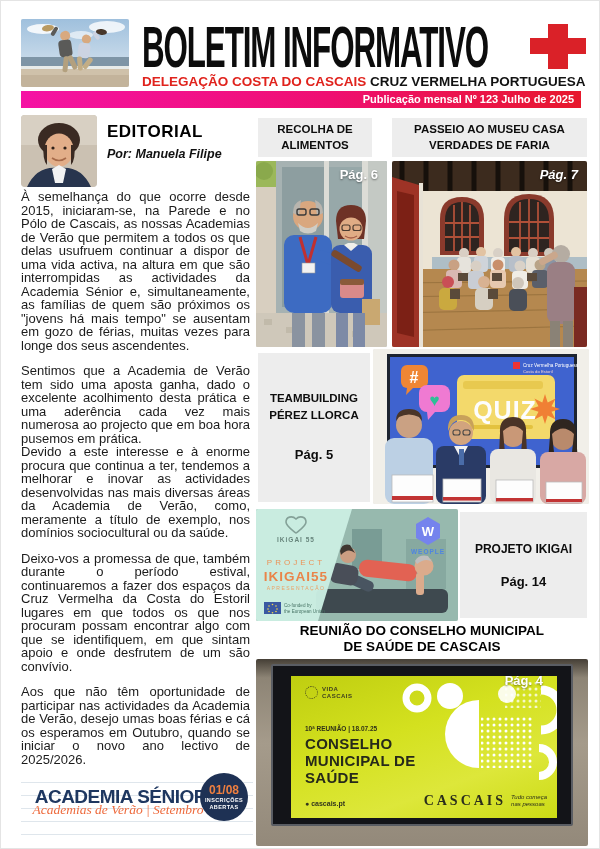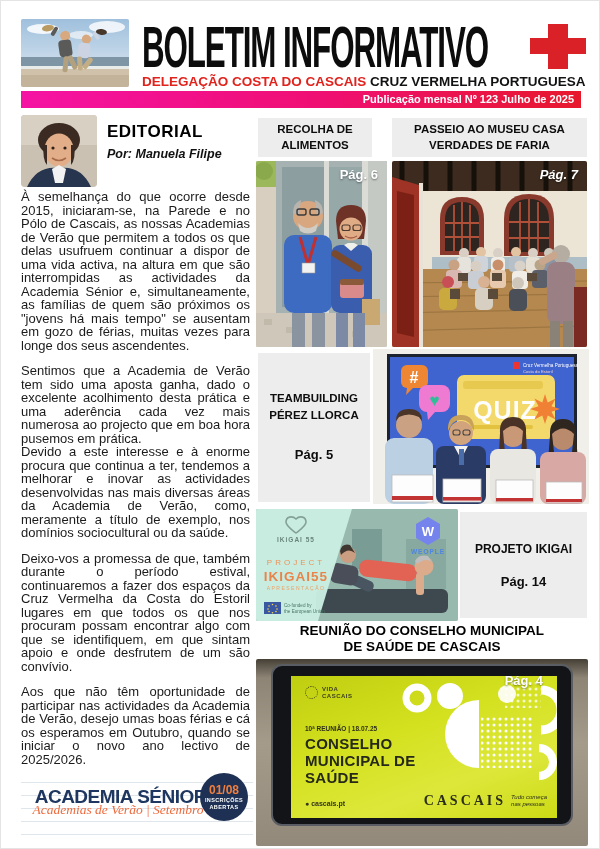--- a/index.html
+++ b/index.html
@@ -38,21 +38,21 @@
   #box-team{left:257px;top:352px;width:112px;height:149px;font-size:11.5px;line-height:1.45;}
   #box-team .pg{margin-top:22px;font-size:13px;}
   #box-ikigai{left:459px;top:511px;width:127px;height:106px;font-size:12px;}
   #box-ikigai .pg{margin-top:18px;font-size:13px;}
   #reuniao-heading{left:255px;top:622px;width:332px;text-align:center;font-weight:bold;
        font-size:13.5px;line-height:16px;color:#000;}
   
   #tv-photo{left:255px;top:658px;width:332px;height:187px;
        background:linear-gradient(180deg,#453f36 0%,#8d8475 10%,#a59b8b 45%,#93897a 100%);}
   #tv-frame{position:absolute;left:15px;top:5px;width:302px;height:162px;background:#131418;
-       border:2px solid #5a5d63;box-sizing:border-box;border-radius:11px;}
+       border:2px solid #5a5d63;box-sizing:border-box;border-radius:2px;}
   #tv-screen{position:absolute;left:18px;top:10px;width:266px;height:142px;overflow:hidden;
        background:linear-gradient(160deg,#bfce10 0%,#d4e11f 40%,#dde73a 70%,#ccdb15 100%);}
   #vida-logo{position:absolute;left:14px;top:10px;display:flex;align-items:center;gap:4px;color:#3c3d20;}
   #vida-logo .ring{width:11px;height:11px;border:1.5px dotted #3c3d20;border-radius:50%;}
   #vida-logo .t{font-size:6px;font-weight:bold;line-height:6.5px;letter-spacing:.5px;}
   #tv-meeting{position:absolute;left:14px;top:49px;font-size:6.5px;font-weight:600;color:#2e3018;}
   #tv-title{position:absolute;left:14px;top:59px;font-size:15px;line-height:17px;font-weight:bold;
        color:#26291a;letter-spacing:.3px;}
   #tv-url{position:absolute;left:14px;bottom:11px;font-size:7px;color:#33361e;font-weight:600;}
   #cascais-mark{position:absolute;right:10px;bottom:9px;display:flex;align-items:center;gap:5px;color:#2b2e1c;}

